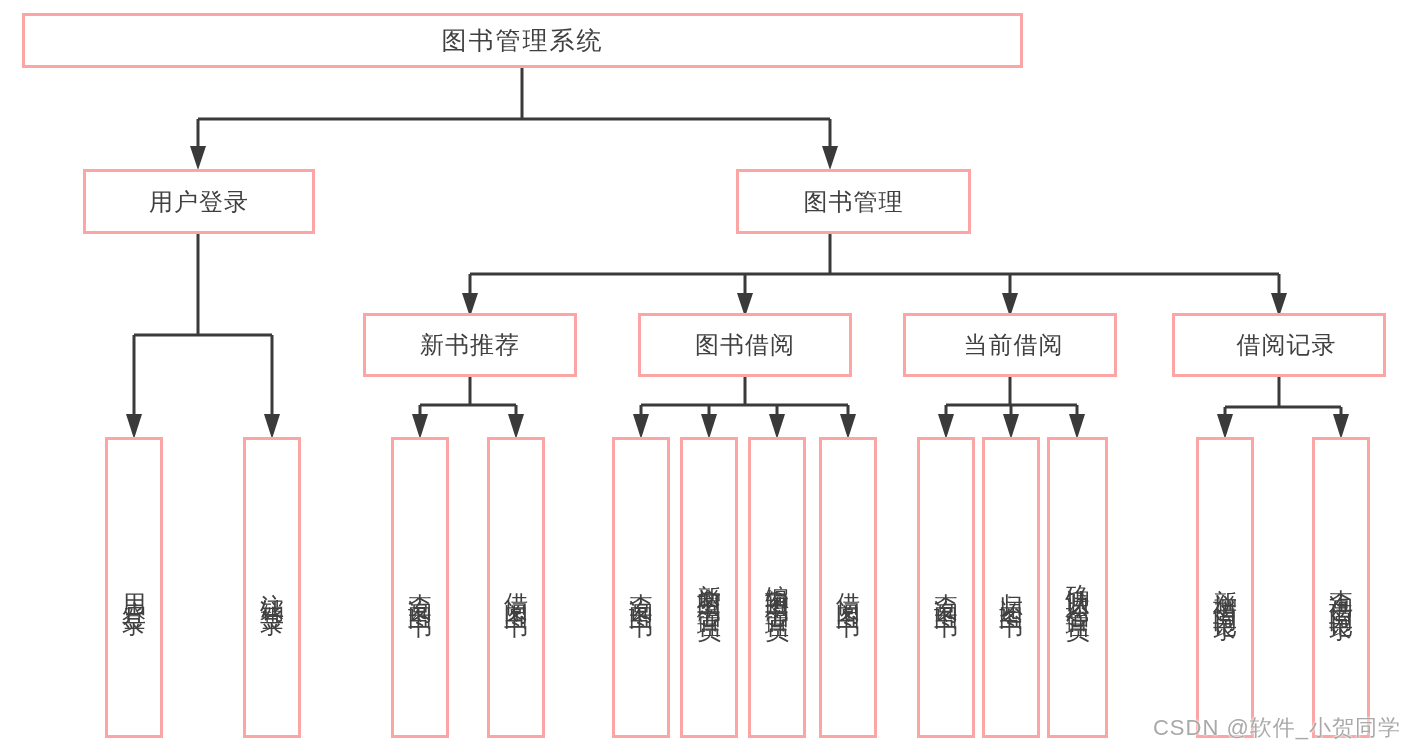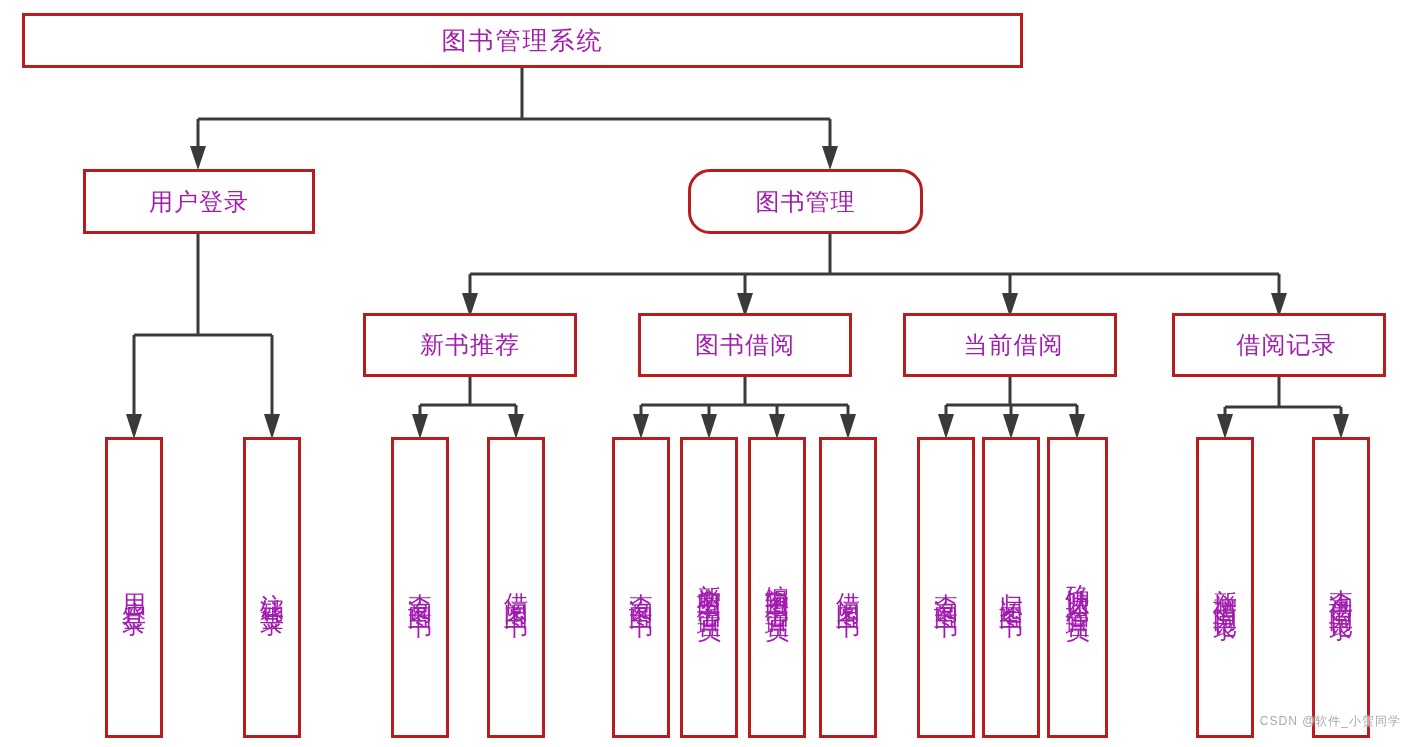--- a/index.html
+++ b/index.html
@@ -13,34 +13,34 @@
   }
   .connectors {
     position: absolute;
     left: 0; top: 0;
     width: 1405px; height: 747px;
     z-index: 1;
   }
   .box {
     position: absolute;
     box-sizing: border-box;
-    border: 3px solid #b91c1c;
+    border: 3px solid #fca5a5;
     background: #ffffff;
-    color: #a21caf;
+    color: #404040;
     display: flex;
     align-items: center;
     justify-content: center;
     font-size: 24px;
     letter-spacing: 1px;
     z-index: 2;
     white-space: nowrap;
   }
   .root-box   { left: 22px;  top: 13px;  width: 1001px; height: 55px; font-size: 25px; letter-spacing: 2px; }
   .l2-a       { left: 83px;  top: 169px; width: 232px;  height: 65px; }
-  .l2-b       { left: 688px; top: 169px; width: 235px;  height: 65px; border-radius: 22px; }
+  .l2-b       { left: 736px; top: 169px; width: 235px;  height: 65px; }
   .l3         { top: 313px; width: 214px; height: 64px; }
   .l3-1 { left: 363px; }
   .l3-2 { left: 638px; }
   .l3-3 { left: 903px; padding-left: 7px; }
   .l3-4 { left: 1172px; padding-left: 15px; }
   .vbox {
     top: 437px;
     width: 58px;
     height: 301px;
     writing-mode: vertical-rl;
@@ -60,21 +60,21 @@
   .v-10 { left: 982px; }
   .v-11 { left: 1047px; width: 61px; letter-spacing: 5px; }
   .v-12 { left: 1196px; letter-spacing: 6px; }
   .v-13 { left: 1312px; letter-spacing: 6px; }
   .watermark {
     position: absolute;
     right: 4px;
     top: 713px;
     z-index: 5;
     color: #a9a9a9;
-    font-size: 12px;
+    font-size: 22px;
     letter-spacing: 1px;
     text-shadow: 0 0 3px #ffffff, 0 0 2px #ffffff;
   }
   .line  { stroke: #3a3a3a; stroke-width: 3; fill: none; }
   .arrow { fill: #3a3a3a; stroke: none; }
 </style>
 </head>
 <body>
 
 <div class="canvas">

